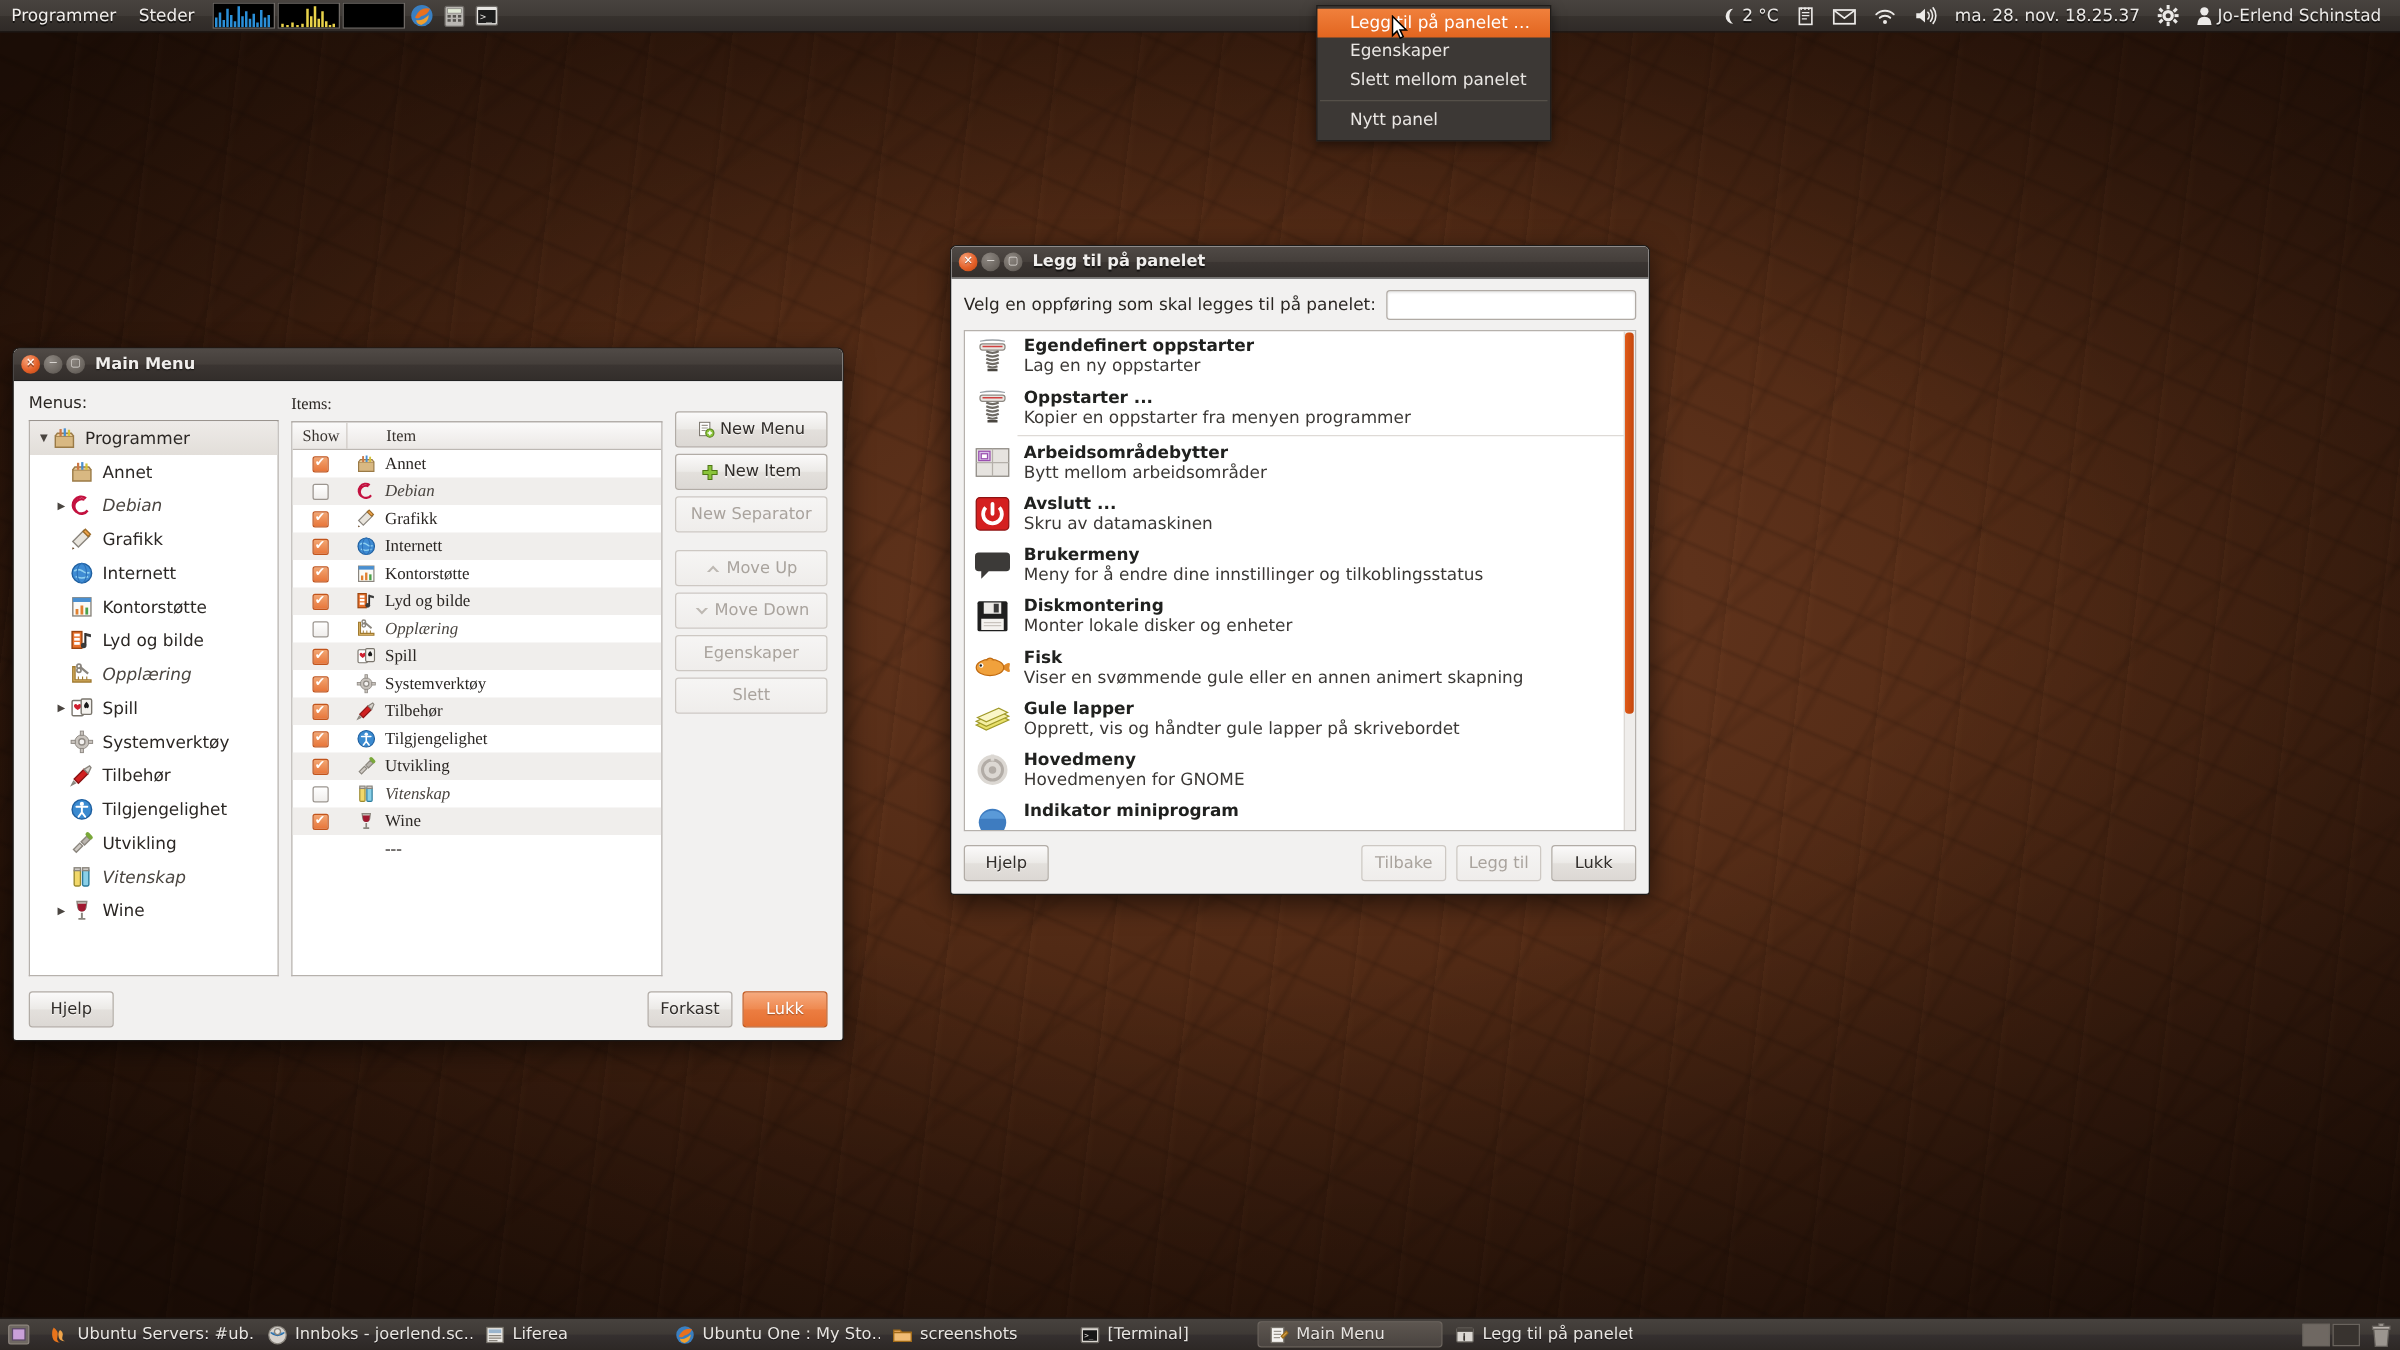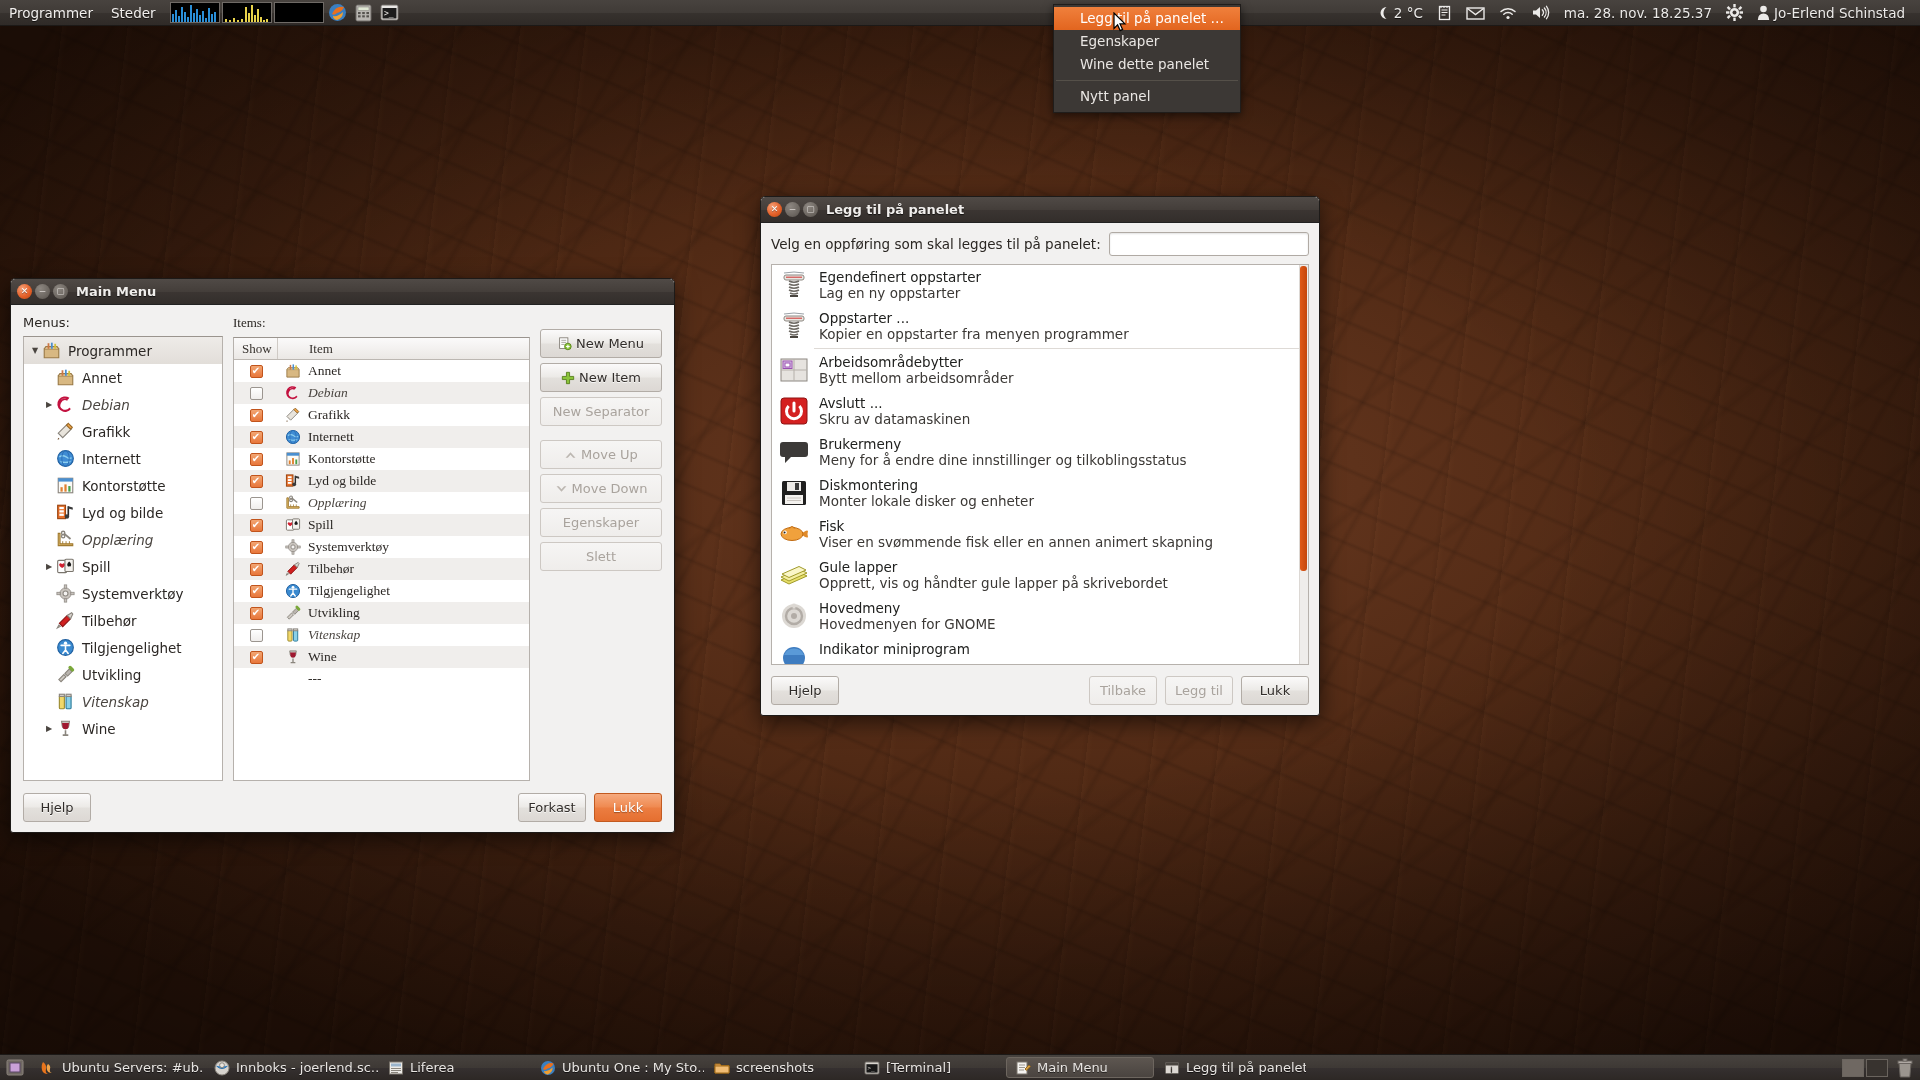--- a/index.html
+++ b/index.html
@@ -207,21 +207,21 @@
     font-family: "DejaVu Sans", sans-serif; color: #2b2724;
     box-shadow: inset 0 1px 2px rgba(0,0,0,.12);
   }
   #ap-list {
     flex: 1; background: #fff; border: 1px solid #b6b1ac;
     position: relative; overflow: hidden;
   }
   .ap-item { display: flex; gap: 10px; padding: 4px 6px 4px 7px; align-items: flex-start; }
   .ap-item .ap-ico { width: 30px; height: 30px; flex: 0 0 30px; margin-top: 1px; }
   .ap-item .ap-txt { min-width: 0; }
-  .ap-title { font-size: 13.5px; font-weight: normal; color: #20211f; line-height: 16px; }
+  .ap-title { font-size: 13.5px; font-weight: bold; color: #20211f; line-height: 16px; }
   .ap-desc { font-size: 13.5px; color: #3b3835; line-height: 17px; }
   .ap-sep { height: 1px; background: #dedad6; margin: 1px 4px 1px 42px; }
   #ap-scroll {
     position: absolute; right: 0; top: 0; width: 9px; height: 100%;
     background: #efedeb; border-left: 1px solid #dcd8d4;
   }
   #ap-thumb {
     position: absolute; right: 1px; top: 1px; width: 7px; height: 305px;
     background: linear-gradient(to right,#e05a18,#c4470d); border-radius: 3px;
   }
@@ -412,21 +412,21 @@
         <path d="M0.8 15 Q1 8.4 6.5 8.4 Q12 8.4 12.2 15Z" fill="#eceae8"></path>
       </svg>
       <span>Jo-Erlend Schinstad</span>
     </div>
   </div>
 </div>
 
 <div id="panel-context-menu">
   <div class="ctx-item selected">Legg til på panelet …</div>
   <div class="ctx-item">Egenskaper</div>
-  <div class="ctx-item">Wine dette panelet</div>
+  <div class="ctx-item">Slett mellom panelet</div>
   <div class="ctx-sep"></div>
   <div class="ctx-item">Nytt panel</div>
 </div>
 
 <svg id="cursor-arrow" viewBox="0 0 14 20">
   <path d="M1 1 L1 16.5 L4.6 12.9 L7.2 18.6 L9.6 17.4 L7 11.9 L12 11.9 Z" fill="#fff" stroke="#000" stroke-width="1.2"></path>
 </svg>
 
 <div class="window" id="main-menu-window">
   <div class="titlebar">
@@ -1007,21 +1007,21 @@
           <div class="ap-item">
             <span class="ap-ico"><svg width="30" height="30" viewBox="0 0 30 30">
                 <path d="M22 15 q6-5 7-3 q-1 3 0 6 q-1 2-7-3z" fill="#e08a2a"></path>
                 <ellipse cx="13" cy="15" rx="11" ry="6.5" fill="#f0a13c" stroke="#c06a10"></ellipse>
                 <path d="M10 9 q3-3 6 0" fill="#f0a13c" stroke="#c06a10"></path>
                 <circle cx="6" cy="13.4" r="1.8" fill="#fff"></circle>
                 <circle cx="5.6" cy="13.4" r="1" fill="#222"></circle>
               </svg></span>
             <span class="ap-txt">
               <div class="ap-title">Fisk</div>
-              <div class="ap-desc">Viser en svømmende fisk eller en annen animert skapning</div>
+              <div class="ap-desc">Viser en svømmende gule eller en annen animert skapning</div>
             </span>
           </div>
           <div class="ap-item">
             <span class="ap-ico"><svg width="30" height="30" viewBox="0 0 30 30">
                 <path d="M2 20 L20 12 L28 16 L10 24Z" fill="#e8e06a" stroke="#a09a2a"></path>
                 <path d="M2 17 L20 9 L28 13 L10 21Z" fill="#f4eea0" stroke="#a09a2a"></path>
                 <path d="M3 14 L20 6.5 L27 10 L10 17.5Z" fill="#faf6c8" stroke="#a09a2a"></path>
               </svg></span>
             <span class="ap-txt">
               <div class="ap-title">Gule lapper</div>

